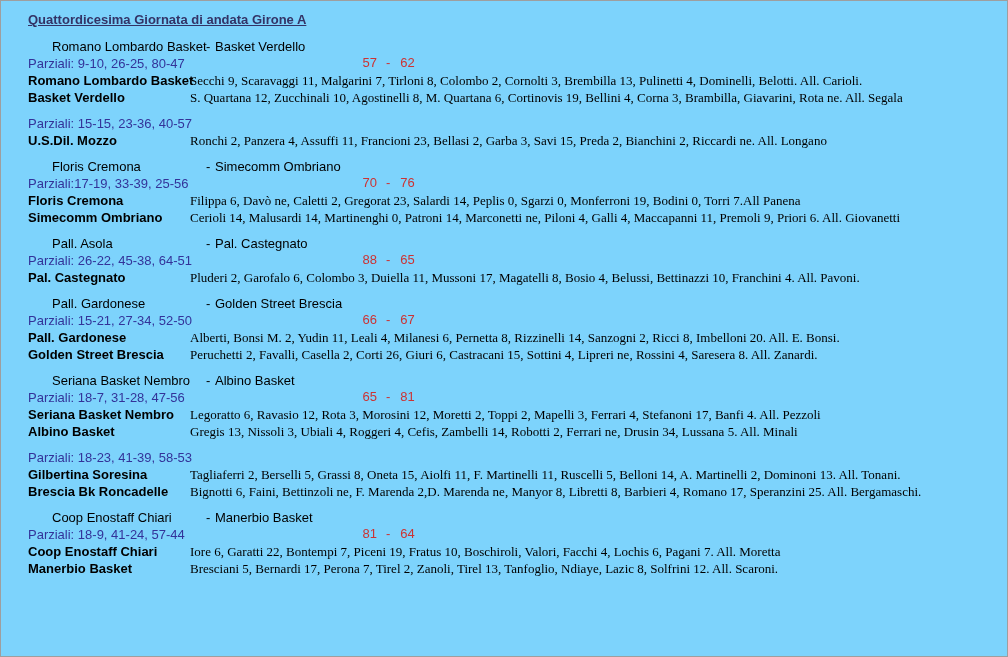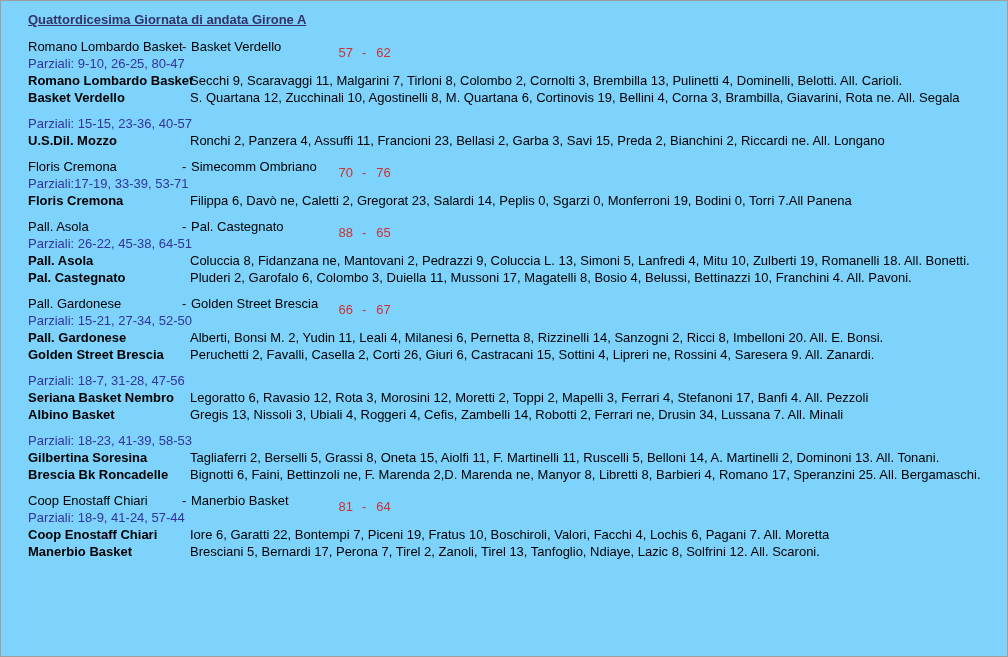--- a/index.html
+++ b/index.html
@@ -19,42 +19,42 @@
   .content { padding: 10px 0 0 27px; }
   .title {
     color: #333366;
     font-weight: bold;
     text-decoration: underline;
     margin: 0 0 10px 0;
     font-size: 13px;
     white-space: nowrap;
   }
   .game { margin-bottom: 9px; }
-  .result-line { position: relative; height: 17px; white-space: nowrap; }
+  .result-line { position: relative; height: 17px; white-space: nowrap; margin-left: 24px; }
   .team-home { display: inline-block; width: 154px; vertical-align: top; }
   .team-sep { display: inline-block; width: 9px; vertical-align: top; }
   .team-away { display: inline-block; vertical-align: top; }
   .score {
     position: absolute;
     left: 309px;
-    top: 6px;
+    top: 16px;
     color: #cc3333;
     white-space: nowrap;
   }
   .score .s-home { display: inline-block; min-width: 16px; text-align: right; }
   .score .s-dash { display: inline-block; margin: 0 10px 0 9px; }
   .partials { color: #333399; height: 17px; white-space: nowrap; }
   .roster-line { height: 17px; white-space: nowrap; }
   .roster-team {
     display: inline-block;
     width: 162px;
     font-weight: bold;
     vertical-align: top;
   }
-  .roster-players { vertical-align: top; }
+  .roster-players { vertical-align: top; font-family: Liberation Serif, serif; }
 </style>
 </head>
 <body>
 
 <div class="page">
   <div class="content">
 
     <div class="title">Quattordicesima Giornata di andata Girone A</div>
 
     <div class="game">
@@ -76,61 +76,65 @@
       <div class="roster-line">
         <span class="roster-team">U.S.Dil. Mozzo</span><span class="roster-players">Ronchi 2, Panzera 4, Assuffi 11, Francioni 23, Bellasi 2, Garba 3, Savi 15, Preda 2, Bianchini 2, Riccardi ne. All. Longano</span>
       </div>
     </div>
 
     <div class="game">
       <div class="result-line">
         <span class="team-home">Floris Cremona</span><span class="team-sep">-</span><span class="team-away">Simecomm Ombriano</span>
         <span class="score"><span class="s-home">70</span><span class="s-dash">-</span><span class="s-away">76</span></span>
       </div>
-      <div class="partials">Parziali:17-19, 33-39, 53-71</div>
+      <div class="partials">Parziali:17-19, 33-39, 25-56</div>
       <div class="roster-line">
         <span class="roster-team">Floris Cremona</span><span class="roster-players">Filippa 6, Davò ne, Caletti 2, Gregorat 23, Salardi 14, Peplis 0, Sgarzi 0, Monferroni 19, Bodini 0, Torri 7.All Panena</span>
+      </div>
+      <div class="roster-line">
+        <span class="roster-team">Simecomm Ombriano</span><span class="roster-players">Cerioli 14, Malusardi 14, Martinenghi 0, Patroni 14, Marconetti ne, Piloni 4, Galli 4, Maccapanni 11, Premoli 9, Priori 6. All. Giovanetti</span>
       </div>
     </div>
 
     <div class="game">
       <div class="result-line">
         <span class="team-home">Pall. Asola</span><span class="team-sep">-</span><span class="team-away">Pal. Castegnato</span>
         <span class="score"><span class="s-home">88</span><span class="s-dash">-</span><span class="s-away">65</span></span>
       </div>
       <div class="partials">Parziali: 26-22, 45-38, 64-51</div>
-      <div class="roster-line">
-        <span class="roster-team">Pall. Asola</span><span class="roster-players">Coluccia 8, Fidanzana ne, Mantovani 2, Pedrazzi 9, Coluccia L. 13, Simoni 5, Lanfredi 4, Mitu 10, Zulberti 19, Romanelli 18. All. Bonetti.</span>
-      </div>
       <div class="roster-line">
         <span class="roster-team">Pal. Castegnato</span><span class="roster-players">Pluderi 2, Garofalo 6, Colombo 3, Duiella 11, Mussoni 17, Magatelli 8, Bosio 4, Belussi, Bettinazzi 10, Franchini 4. All. Pavoni.</span>
       </div>
     </div>
 
     <div class="game">
       <div class="result-line">
         <span class="team-home">Pall. Gardonese</span><span class="team-sep">-</span><span class="team-away">Golden Street Brescia</span>
         <span class="score"><span class="s-home">66</span><span class="s-dash">-</span><span class="s-away">67</span></span>
       </div>
       <div class="partials">Parziali: 15-21, 27-34, 52-50</div>
       <div class="roster-line">
         <span class="roster-team">Pall. Gardonese</span><span class="roster-players">Alberti, Bonsi M. 2, Yudin 11, Leali 4, Milanesi 6, Pernetta 8, Rizzinelli 14, Sanzogni 2, Ricci 8, Imbelloni 20. All. E. Bonsi.</span>
       </div>
       <div class="roster-line">
-        <span class="roster-team">Golden Street Brescia</span><span class="roster-players">Peruchetti 2, Favalli, Casella 2, Corti 26, Giuri 6, Castracani 15, Sottini 4, Lipreri ne, Rossini 4, Saresera 9. All. Zanardi.</span>
+        <span class="roster-team">Golden Street Brescia</span><span class="roster-players">Peruchetti 2, Favalli, Casella 2, Corti 26, Giuri 6, Castracani 15, Sottini 4, Lipreri ne, Rossini 4, Saresera 8. All. Zanardi.</span>
       </div>
     </div>
 
     <div class="game">
+      <div class="result-line">
+        <span class="team-home">Seriana Basket Nembro</span><span class="team-sep">-</span><span class="team-away">Albino Basket</span>
+        <span class="score"><span class="s-home">65</span><span class="s-dash">-</span><span class="s-away">81</span></span>
+      </div>
       <div class="partials">Parziali: 18-7, 31-28, 47-56</div>
       <div class="roster-line">
         <span class="roster-team">Seriana Basket Nembro</span><span class="roster-players">Legoratto 6, Ravasio 12, Rota 3, Morosini 12, Moretti 2, Toppi 2, Mapelli 3, Ferrari 4, Stefanoni 17, Banfi 4. All. Pezzoli</span>
       </div>
       <div class="roster-line">
-        <span class="roster-team">Albino Basket</span><span class="roster-players">Gregis 13, Nissoli 3, Ubiali 4, Roggeri 4, Cefis, Zambelli 14, Robotti 2, Ferrari ne, Drusin 34, Lussana 7. All. Minali</span>
+        <span class="roster-team">Albino Basket</span><span class="roster-players">Gregis 13, Nissoli 3, Ubiali 4, Roggeri 4, Cefis, Zambelli 14, Robotti 2, Ferrari ne, Drusin 34, Lussana 5. All. Minali</span>
       </div>
     </div>
 
     <div class="game">
       <div class="partials">Parziali: 18-23, 41-39, 58-53</div>
       <div class="roster-line">
         <span class="roster-team">Gilbertina Soresina</span><span class="roster-players">Tagliaferri 2, Berselli 5, Grassi 8, Oneta 15, Aiolfi 11, F. Martinelli 11, Ruscelli 5, Belloni 14, A. Martinelli 2, Dominoni 13. All. Tonani.</span>
       </div>
       <div class="roster-line">
         <span class="roster-team">Brescia Bk Roncadelle</span><span class="roster-players">Bignotti 6, Faini, Bettinzoli ne, F. Marenda 2,D. Marenda ne, Manyor 8, Libretti 8, Barbieri 4, Romano 17, Speranzini 25. All. Bergamaschi.</span>

